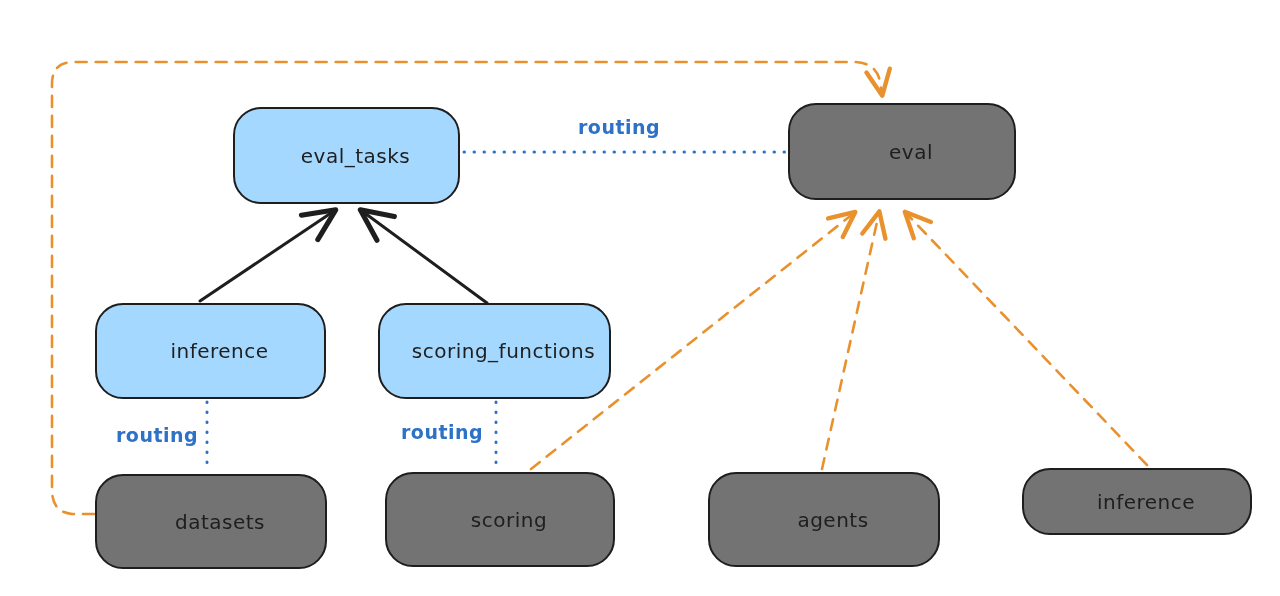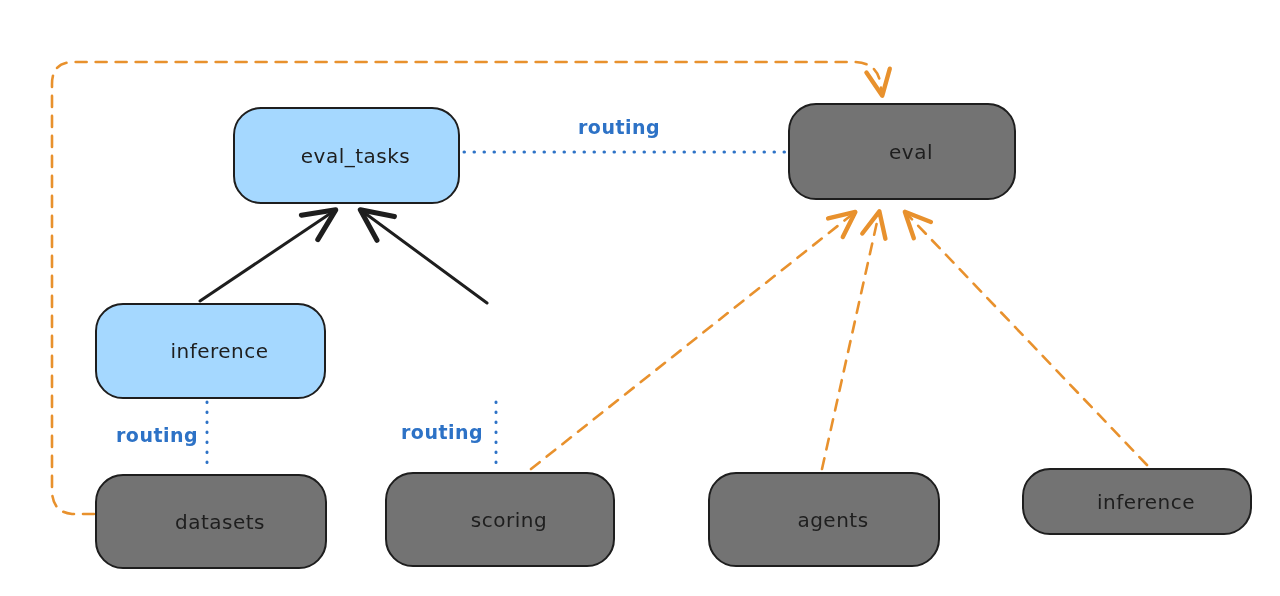--- a/index.html
+++ b/index.html
@@ -95,20 +95,23 @@
   </div>
 
   <div class="node green" id="node-eval">
     <span class="label">eval</span>
   </div>
 
   <div class="node blue" id="node-datasets">
     <span class="label">inference</span>
   </div>
 
+  <div class="node blue" id="node-scoring_functions">
+    <span class="label">scoring_functions</span>
+  </div>
 
   <div class="node green" id="node-datasetio">
     <span class="label">datasets</span>
   </div>
 
   <div class="node green" id="node-scoring">
     <span class="label">scoring</span>
   </div>
 
   <div class="node green" id="node-agents">

